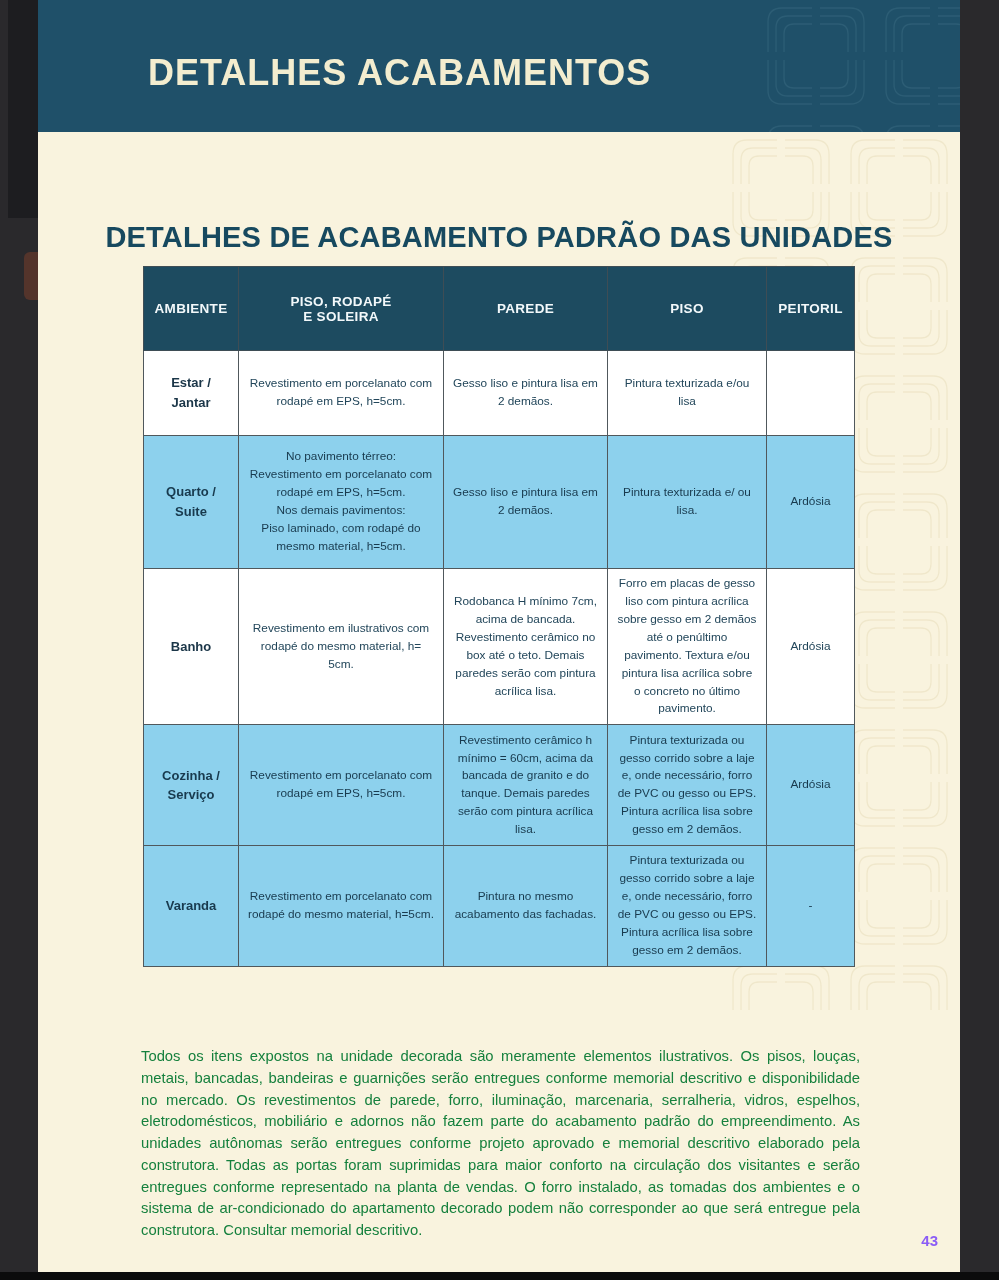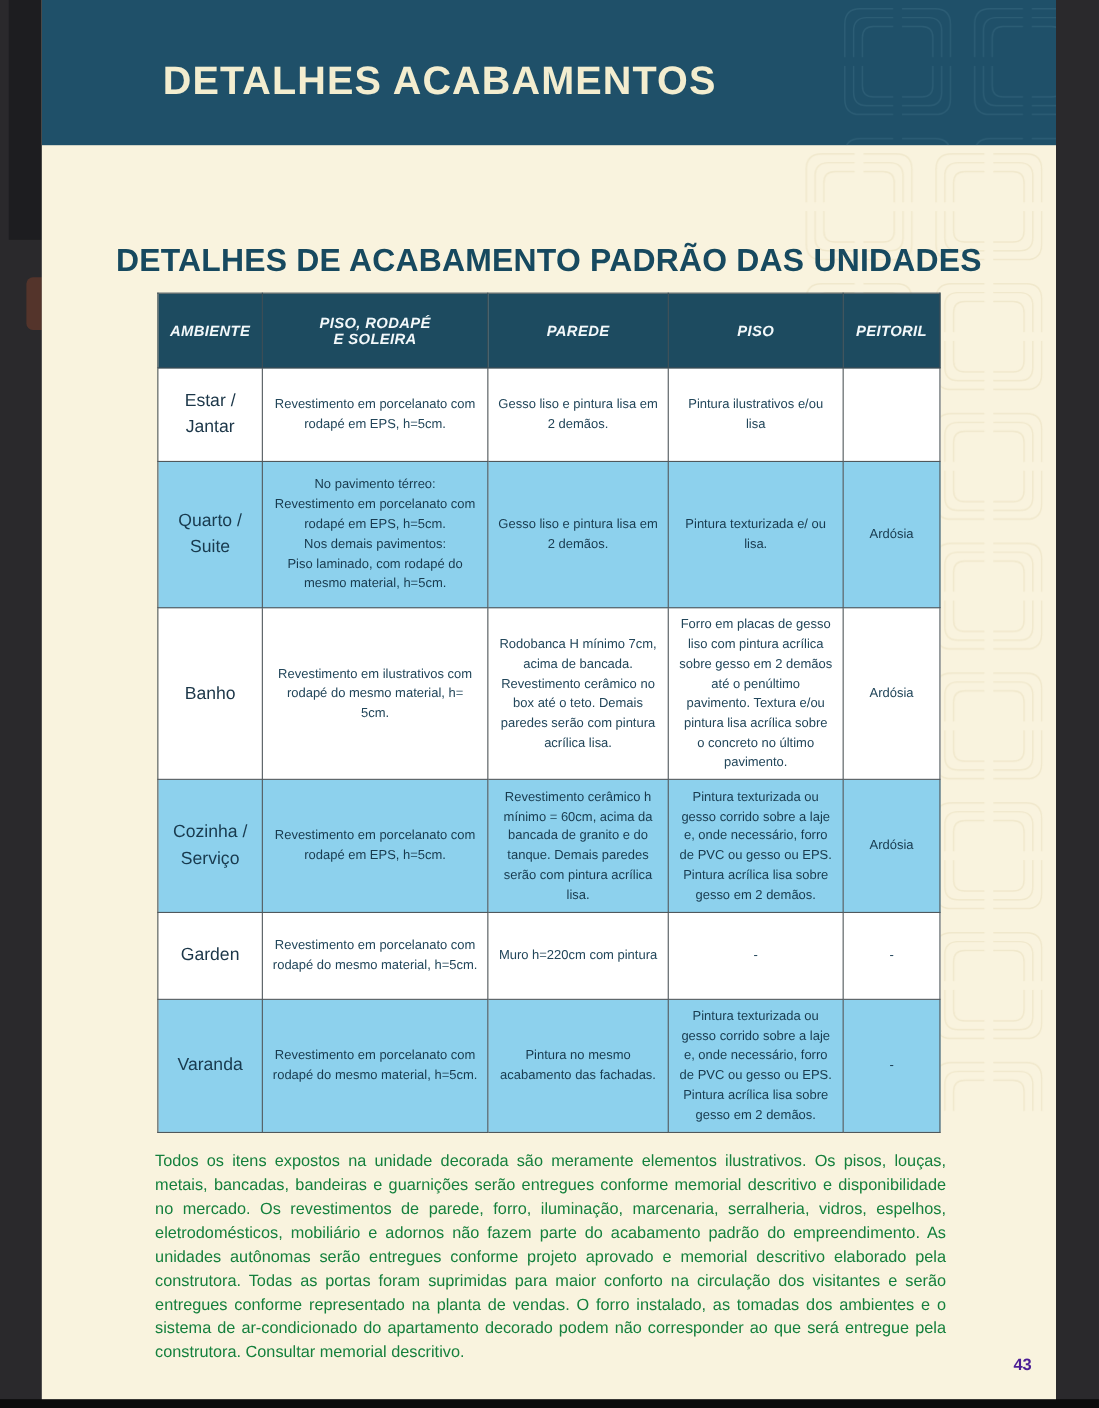--- a/index.html
+++ b/index.html
@@ -25,31 +25,31 @@
   .wm-band { right:0; top:0; opacity:.55; }
   .wm-body { right:0; top:132px; opacity:.6; }
 
   table.spec { position:absolute; left:105px; top:266px; width:711px; border-collapse:collapse; table-layout:fixed; }
   table.spec, .spec td { border:1px solid #50585c; }
   .spec th { background:#1d4b60; color:#f2f8fa; font-size:13.5px; font-weight:bold; letter-spacing:.3px;
              border:1px solid #3e4d55; vertical-align:middle; text-align:center; }
   .spec th + th { border-left:1px solid #c3dae4; }
   .spec td { font-size:11.8px; line-height:1.52; color:#22465a; text-align:center; vertical-align:middle; padding:6px 9px; background:#ffffff; }
   .spec tr.alt td { background:#8dd1ed; color:#183a4e; }
-  .spec td.amb { font-weight:normal; font-size:16px; color:#1b3648; }
+  .spec td.amb { font-weight:bold; font-size:13px; color:#1b3648; }
   .preline { white-space:pre-line; }
 
-  .row-h { height:68px;font-style:italic; }
+  .row-h { height:84px; }
   .r0 { height:85px; }  .r1 { height:133px; } .r2 { height:132px; }
   .r3 { height:121px; } .r4 { height:79px; }  .r5 { height:114px; }
 
   .disclaimer { position:absolute; left:103px; top:1046px; width:719px; font-size:14.8px; line-height:1.47;
                 color:#15803d; text-align:justify; }
 
-  .page-number { position:absolute; right:22px; top:1232px; font-size:15px; font-weight:bold; color:#4c1d95; }
+  .page-number { position:absolute; right:22px; top:1232px; font-size:15px; font-weight:bold; color:#8b5cf6; }
 </style>
 </head>
 <body>
 
 <div class="viewport">
 
   <div class="edge-panel"></div>
   <div class="edge-blob"></div>
 
   <div class="page">
@@ -136,21 +136,21 @@
           <th class="preline">PISO</th>
           <th class="preline">PEITORIL</th>
         </tr>
       </thead>
       <tbody>
         <tr class="r0">
           <td class="amb preline">Estar /
 Jantar</td>
           <td class="preline">Revestimento em porcelanato com rodapé em EPS, h=5cm.</td>
           <td class="preline">Gesso liso e pintura lisa em 2 demãos.</td>
-          <td class="preline">Pintura ilustrativos e/ou lisa</td>
+          <td class="preline">Pintura texturizada e/ou lisa</td>
           <td class="preline"></td>
         </tr>
         <tr class="r1 alt">
           <td class="amb preline">Quarto /
 Suite</td>
           <td class="preline">No pavimento térreo:
 Revestimento em porcelanato com rodapé em EPS, h=5cm.
 Nos demais pavimentos:
 Piso laminado, com rodapé do mesmo material, h=5cm.</td>
           <td class="preline">Gesso liso e pintura lisa em 2 demãos.</td>
@@ -165,27 +165,20 @@
           <td class="preline">Ardósia</td>
         </tr>
         <tr class="r3 alt">
           <td class="amb preline">Cozinha /
 Serviço</td>
           <td class="preline">Revestimento em porcelanato com rodapé em EPS, h=5cm.</td>
           <td class="preline">Revestimento cerâmico h mínimo = 60cm, acima da bancada de granito e do tanque. Demais paredes serão com pintura acrílica lisa.</td>
           <td class="preline">Pintura texturizada ou gesso corrido sobre a laje e, onde necessário, forro de PVC ou gesso ou EPS. Pintura acrílica lisa sobre gesso em 2 demãos.</td>
           <td class="preline">Ardósia</td>
         </tr>
-        <tr class="r4">
-          <td class="amb preline">Garden</td>
-          <td class="preline">Revestimento em porcelanato com rodapé do mesmo material, h=5cm.</td>
-          <td class="preline">Muro h=220cm com pintura</td>
-          <td class="preline">-</td>
-          <td class="preline">-</td>
-        </tr>
         <tr class="r5 alt">
           <td class="amb preline">Varanda</td>
           <td class="preline">Revestimento em porcelanato com rodapé do mesmo material, h=5cm.</td>
           <td class="preline">Pintura no mesmo acabamento das fachadas.</td>
           <td class="preline">Pintura texturizada ou gesso corrido sobre a laje e, onde necessário, forro de PVC ou gesso ou EPS. Pintura acrílica lisa sobre gesso em 2 demãos.</td>
           <td class="preline">-</td>
         </tr>
       </tbody>
     </table>
 

